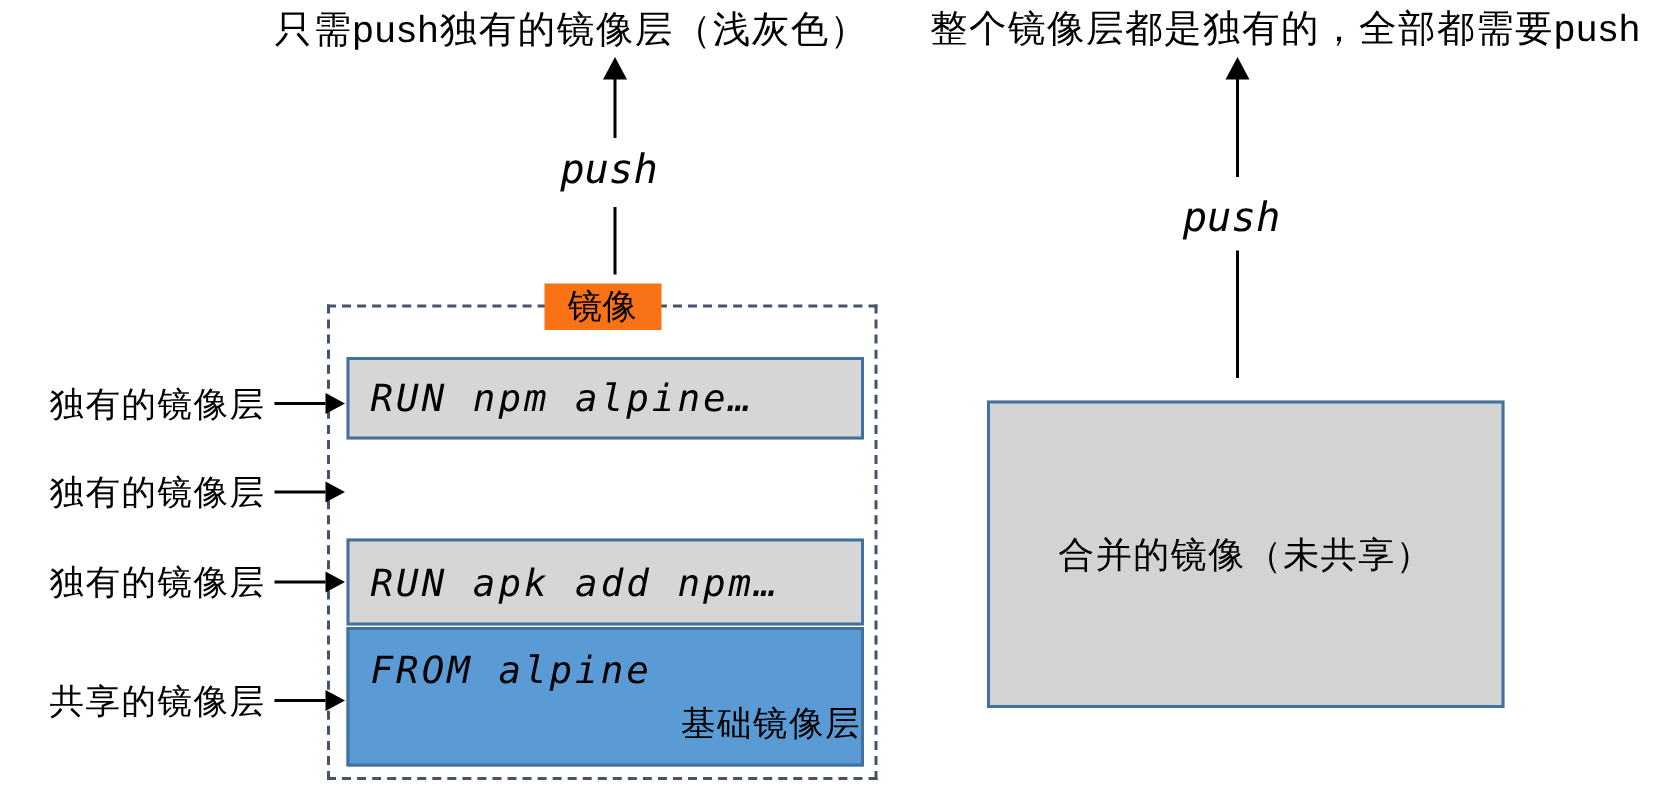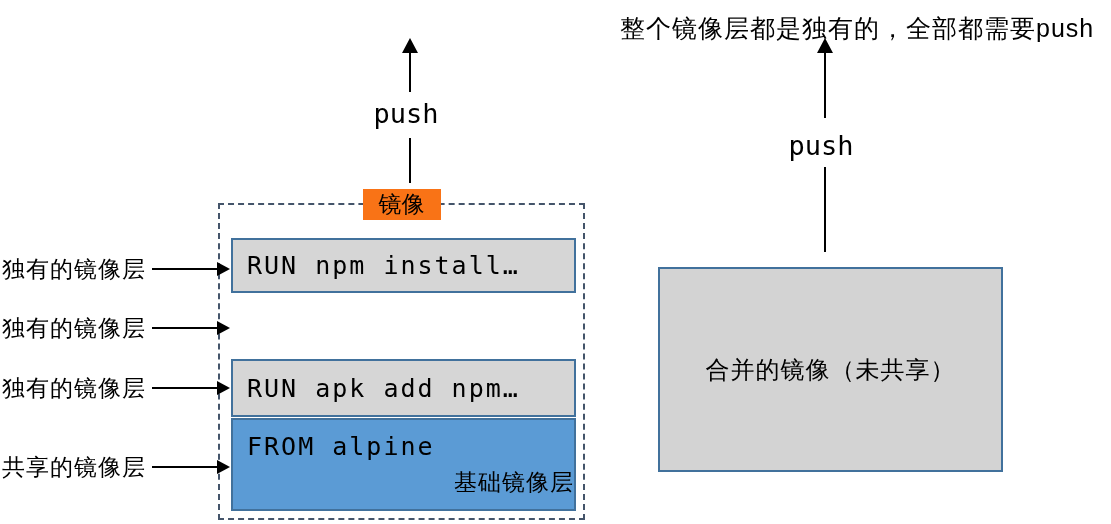--- a/index.html
+++ b/index.html
@@ -18,21 +18,21 @@
     overflow:hidden;
     font-family:"Liberation Sans", sans-serif;
     color:#000;
   }
   .caption{
     position:absolute;
     font-size:25px;
     letter-spacing:1px;
     white-space:nowrap;
   }
-  .mono{font-family:"DejaVu Sans Mono", monospace;}
+  .mono{font-family:"DejaVu Sans Mono", monospace;font-style:italic;}
   .push-label{
     position:absolute;
     width:90px;
     text-align:center;
     font-size:27px;
     white-space:nowrap;
   }
   .vline{
     position:absolute;
     width:2px;
@@ -96,20 +96,21 @@
     height:30px;
     display:flex;
     align-items:center;
   }
   .annot-label{
     font-size:23px;
     letter-spacing:1px;
     white-space:nowrap;
     flex:none;
     padding-left:2px;
+    margin-left:31px;
   }
   .annot-line{
     flex:1;
     height:2px;
     background:var(--arrow-color);
     margin-left:6px;
   }
   .head-right{
     flex:none;
     width:0;height:0;
@@ -130,37 +131,38 @@
     font-size:24px;
     letter-spacing:1px;
     white-space:nowrap;
   }
 </style>
 </head>
 <body>
 
 <div class="stage">
 
-  <div class="caption" style="left:620px;top:12px;">整个镜像层都是独有的，全部都需要push</div>
+  <div class="caption" style="left:183px;top:3px;">只需push独有的镜像层（浅灰色）</div>
+  <div class="caption" style="left:620px;top:2px;">整个镜像层都是独有的，全部都需要push</div>
 
   <div class="head-up" style="left:402px;top:38px;"></div>
   <div class="vline" style="left:409px;top:51px;height:41px;"></div>
   <div class="push-label mono" style="left:361px;top:98px;">push</div>
   <div class="vline" style="left:409px;top:138px;height:45px;"></div>
 
   <div class="head-up" style="left:817px;top:38px;"></div>
   <div class="vline" style="left:824px;top:51px;height:67px;"></div>
   <div class="push-label mono" style="left:776px;top:130px;">push</div>
   <div class="vline" style="left:824px;top:167px;height:85px;"></div>
 
   <div class="dashed-box">
     <div class="dashed-box-title">镜像</div>
   </div>
 
-  <div class="layer mono" style="top:238px;height:55px;">RUN npm install…</div>
+  <div class="layer mono" style="top:238px;height:55px;">RUN npm alpine…</div>
   <div class="layer mono" style="top:359px;height:58px;">RUN apk add npm…</div>
   <div class="layer shared" style="top:418px;height:93px;">
     <div class="code-line mono">FROM alpine</div>
     <div class="base-label">基础镜像层</div>
   </div>
 
   <div class="annot-row" style="top:254px;">
     <span class="annot-label">独有的镜像层</span>
     <span class="annot-line"></span>
     <span class="head-right"></span>

